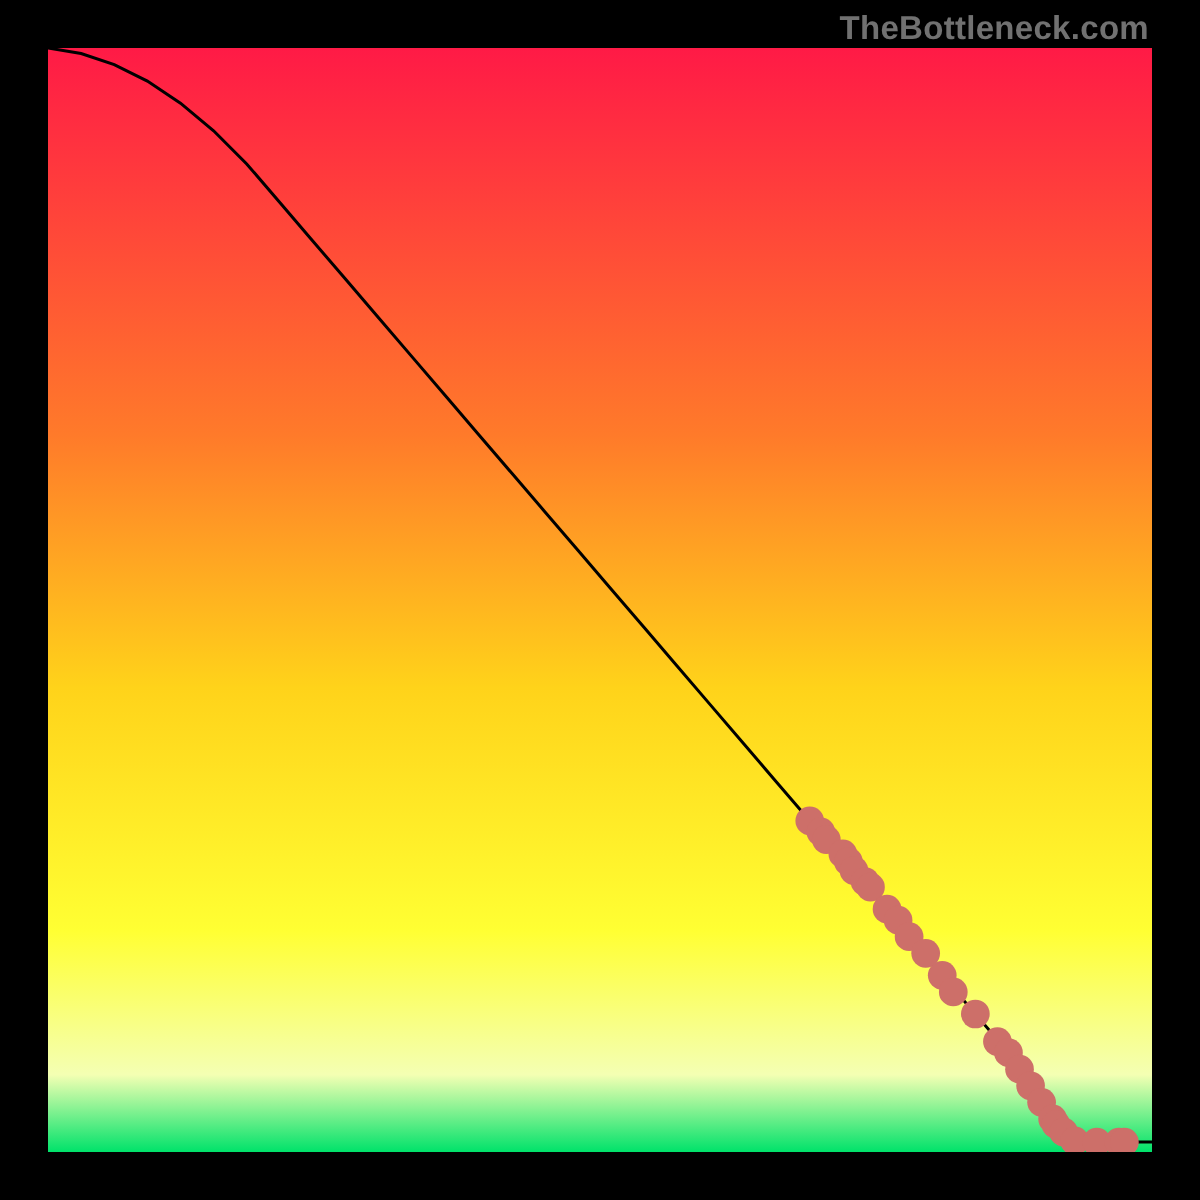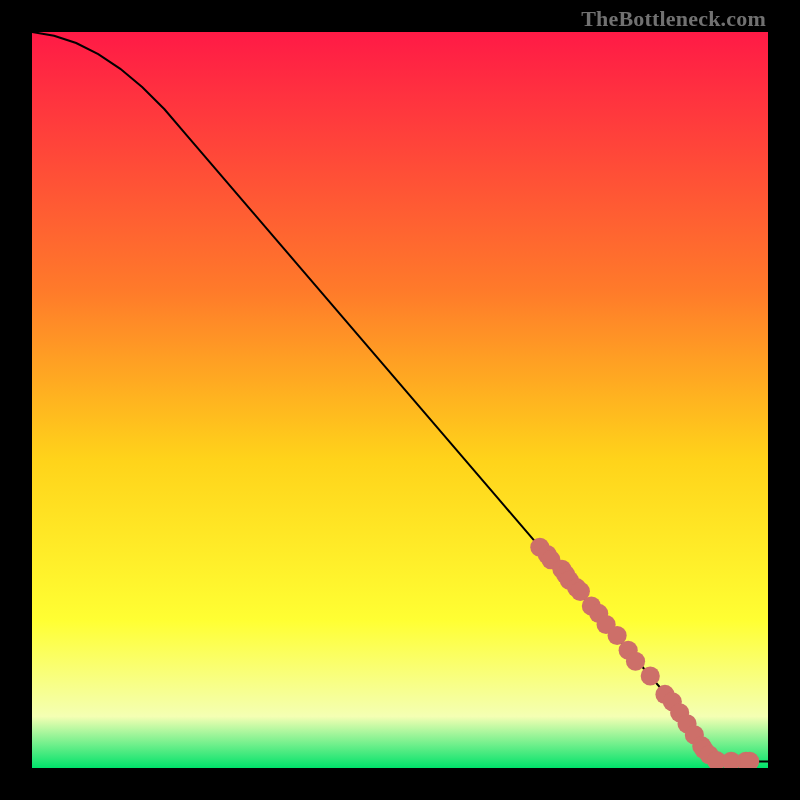--- a/index.html
+++ b/index.html
@@ -34,21 +34,20 @@
     height: 100%;
   }
   .watermark {
     position: absolute;
     top: 6px;
     right: 34px;
     color: #717171;
     font-size: 22px;
     font-weight: 600;
     letter-spacing: 0.2px;
-    font-family: Liberation Serif, serif;
   }
   svg.curve {
     position: absolute;
     left: 0;
     top: 0;
     width: 100%;
     height: 100%;
   }
 </style>
 </head>

